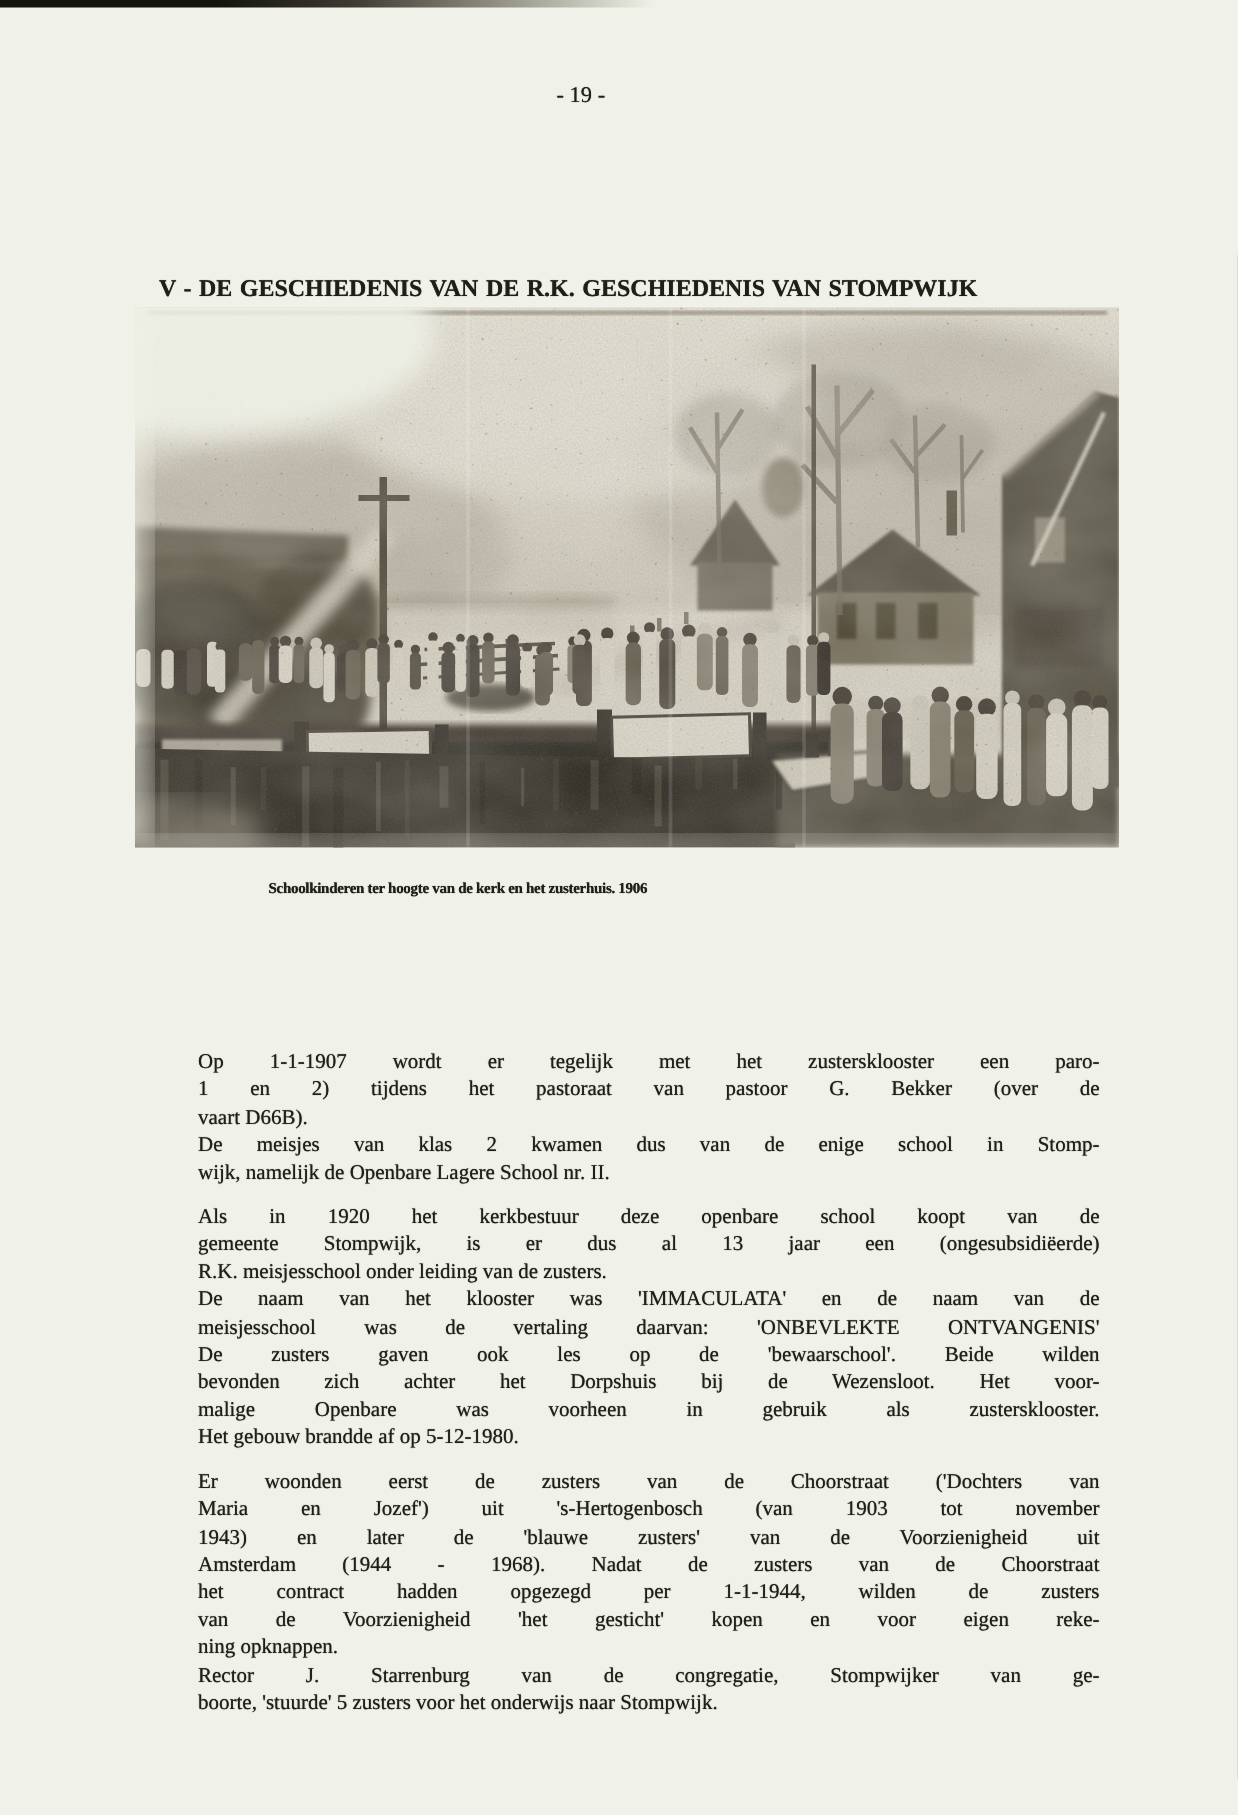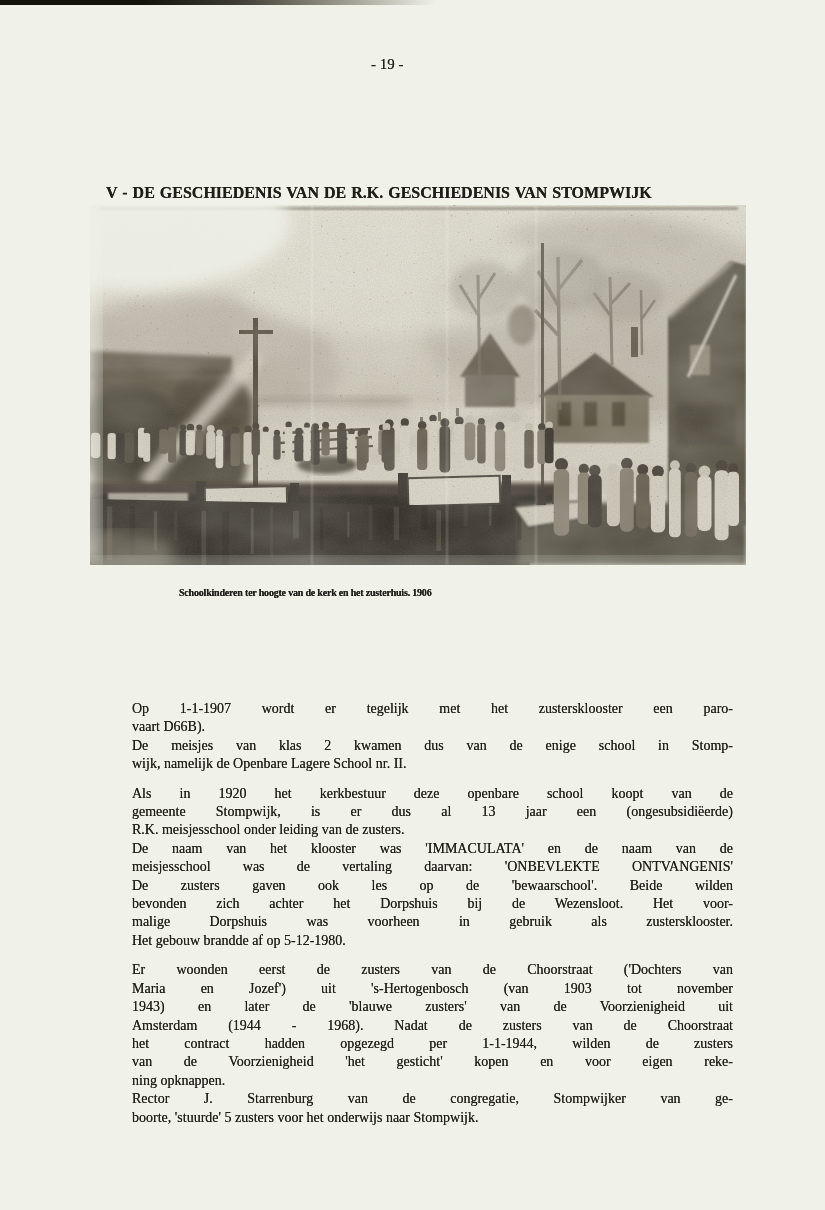--- a/index.html
+++ b/index.html
@@ -348,33 +348,34 @@
         <rect x="445" y="0" width="2" height="360" fill="#ffffff" filter="url(#b1)"></rect>
       </g>
     </svg>
   </div>
 
   <div class="caption">Schoolkinderen ter hoogte van de kerk en het zusterhuis. 1906</div>
 
   <div class="body-text">
       <div class="para">
         <div class="line j">Op 1-1-1907 wordt er tegelijk met het zustersklooster een paro-</div>
+        <div class="line j">1 en 2) tijdens het pastoraat van pastoor G. Bekker (over de</div>
         <div class="line">vaart D66B).</div>
         <div class="line j">De meisjes van klas 2 kwamen dus van de enige school in Stomp-</div>
         <div class="line">wijk, namelijk de Openbare Lagere School nr. II.</div>
       </div>
       <div class="para">
         <div class="line j">Als in 1920 het kerkbestuur deze openbare school koopt van de</div>
         <div class="line j">gemeente Stompwijk, is er dus al 13 jaar een (ongesubsidiëerde)</div>
         <div class="line">R.K. meisjesschool onder leiding van de zusters.</div>
         <div class="line j">De naam van het klooster was 'IMMACULATA' en de naam van de</div>
         <div class="line j">meisjesschool was de vertaling daarvan: 'ONBEVLEKTE ONTVANGENIS'</div>
         <div class="line j">De zusters gaven ook les op de 'bewaarschool'. Beide wilden</div>
         <div class="line j">bevonden zich achter het Dorpshuis bij de Wezensloot. Het voor-</div>
-        <div class="line j">malige Dorpshuis was voorheen in gebruik als zustersklooster.</div>
+        <div class="line j">malige Openbare was voorheen in gebruik als zustersklooster.</div>
         <div class="line">Het gebouw brandde af op 5-12-1980.</div>
       </div>
       <div class="para">
         <div class="line j">Er woonden eerst de zusters van de Choorstraat ('Dochters van</div>
         <div class="line j">Maria en Jozef') uit 's-Hertogenbosch (van 1903 tot november</div>
         <div class="line j">1943) en later de 'blauwe zusters' van de Voorzienigheid uit</div>
         <div class="line j">Amsterdam (1944 - 1968). Nadat de zusters van de Choorstraat</div>
         <div class="line j">het contract hadden opgezegd per 1-1-1944, wilden de zusters</div>
         <div class="line j">van de Voorzienigheid 'het gesticht' kopen en voor eigen reke-</div>
         <div class="line">ning opknappen.</div>

